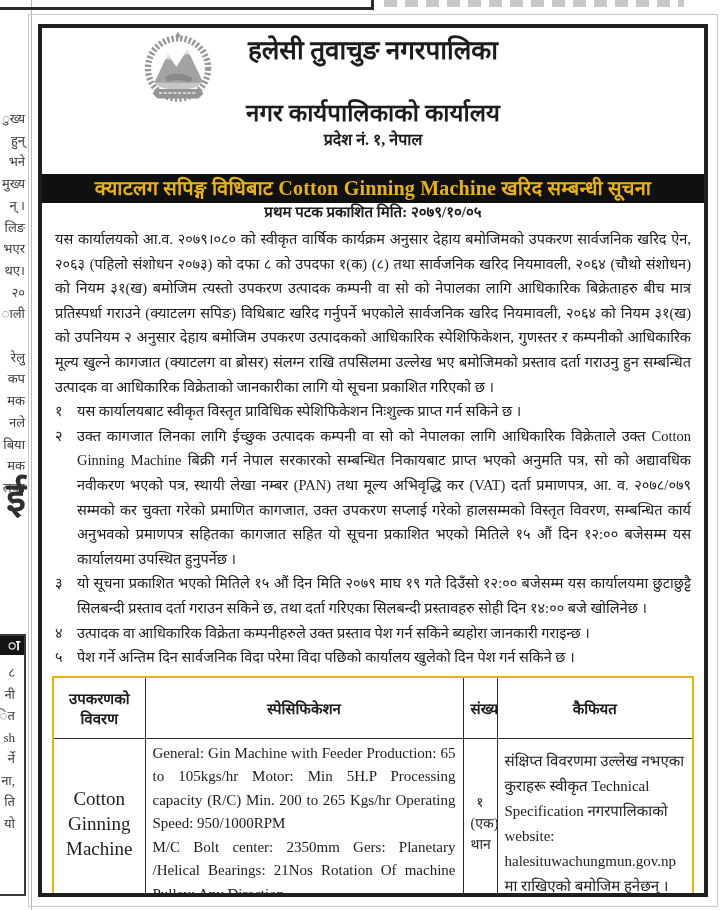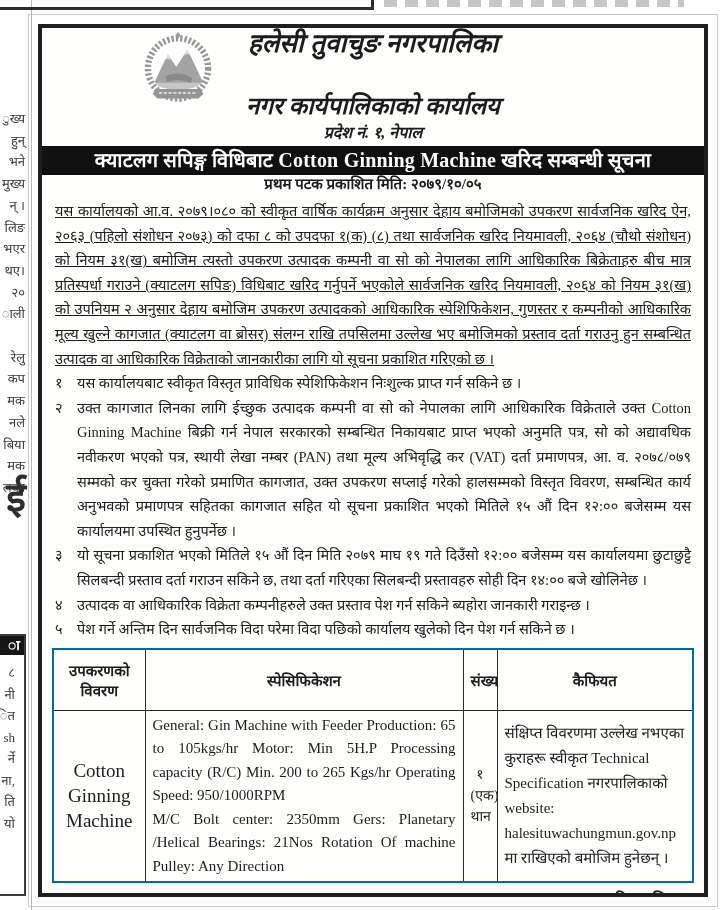--- a/index.html
+++ b/index.html
@@ -61,57 +61,57 @@
     position:absolute;left:28px;top:14px;width:688px;height:891px;
     border:1px solid #c9c9c7;
   }
   .notice-box{
     position:absolute;left:38px;top:24px;width:670px;height:873px;
     border:4px solid #1f1f1f;
     background:#fffffe;
     box-sizing:border-box;
     overflow:hidden;
   }
-  .notice-header{position:relative;text-align:center;font-style:italic;}
+  .notice-header{position:relative;text-align:center;padding-top:7px;}
   .emblem{position:absolute;left:96px;top:4px;width:80px;height:76px;opacity:.9;}
   .org-name{font-size:26px;font-weight:bold;line-height:31px;}
   .office-name{font-size:24px;font-weight:bold;line-height:31px;margin-top:32px;}
   .address-line{font-size:16px;font-weight:bold;line-height:21px;}
   .province-line{font-size:16px;font-weight:bold;line-height:21px;}
 
   .title-banner{
-    margin-top:3px;
-    background:#101010;color:#ffffff;
+    margin-top:24px;
+    background:#101010;color:#eab308;
     font-size:20px;font-weight:bold;
     text-align:center;line-height:29px;height:29px;
     letter-spacing:.2px;
   }
   .published-line{
     text-align:center;
     font-size:15px;font-weight:bold;line-height:19px;
   }
   .intro{
     margin:5px 13px 0 13px;
     text-align:justify;
-    font-size:14.5px;line-height:24.6px;text-decoration:underline;
+    font-size:14.5px;line-height:24.6px;
   }
   .num-list{margin:0 13px 0 13px;}
   .list-item{display:flex;}
   .list-item .num{
     flex:0 0 22px;font-size:14.5px;line-height:24.6px;
   }
   .list-item .txt{
     flex:1;text-align:justify;font-size:14.5px;line-height:24.6px;
   }
 
   table.spec-table{
     margin:6px 10px 0 10px;
     width:calc(100% - 20px);
     border-collapse:collapse;
-    border:2px solid #0369a1;
+    border:2px solid #eab308;
     table-layout:fixed;
   }
   .spec-table th,.spec-table td{
     border:1.5px solid #2a2a2a;
     padding:3px 7px;
     vertical-align:middle;
     overflow:hidden;
   }
   .spec-table th{font-size:15px;font-weight:bold;text-align:center;height:54px;}
   .spec-table th.h-remarks{text-align:center;}

